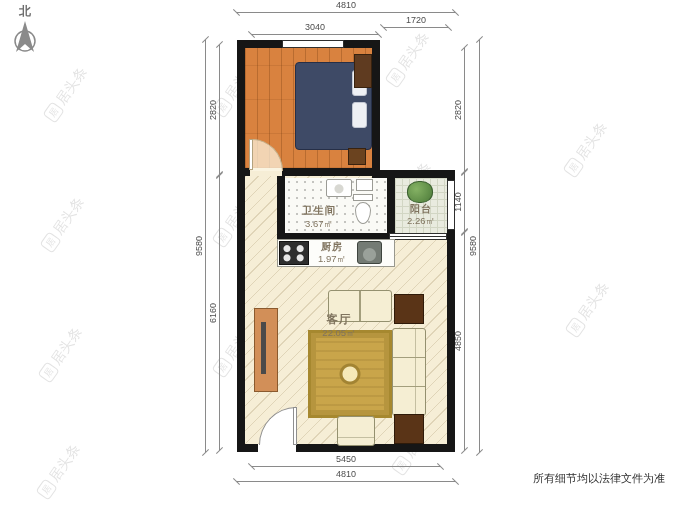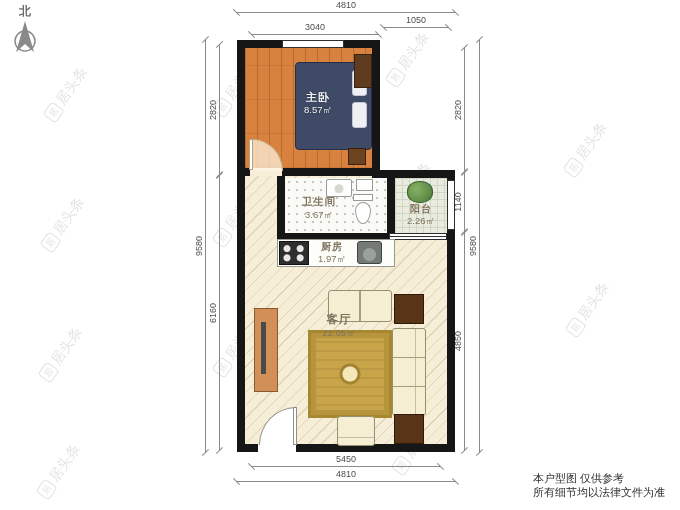--- a/index.html
+++ b/index.html
@@ -162,25 +162,21 @@
 
   <div class="furn" style="left:254px;top:308px;width:24px;height:84px;background:#d28f58;border:1px solid #8a5a2e"></div>
   <div class="furn" style="left:261px;top:322px;width:5px;height:52px;background:#4a4a4a"></div>
   <div class="furn" style="left:308px;top:330px;width:84px;height:88px;background:#c9a54a;border:3px solid #a6882f;box-shadow:inset 0 0 0 5px #b6953e;background-image:radial-gradient(circle at 50% 50%, rgba(248,236,190,.95) 0 7px, rgba(158,128,48,.9) 8px 10px, transparent 11px),repeating-linear-gradient(0deg, rgba(130,100,35,.18) 0 2px, transparent 2px 9px)"></div>
   <div class="furn" style="left:328px;top:290px;width:64px;height:32px;background:#f5eed3;border:1px solid #94906f;border-radius:3px;background-image:linear-gradient(90deg, transparent 0 49%, #a39e7c 49% 51%, transparent 51%),linear-gradient(0deg, transparent 0 72%, rgba(148,144,111,.5) 72% 74%, transparent 74%)"></div>
   <div class="furn" style="left:392px;top:328px;width:34px;height:88px;background:#f5eed3;border:1px solid #94906f;border-radius:3px;background-image:repeating-linear-gradient(0deg, transparent 0 28px, #a39e7c 28px 29px),linear-gradient(90deg, transparent 0 70%, rgba(148,144,111,.5) 70% 72%, transparent 72%)"></div>
   <div class="furn" style="left:337px;top:416px;width:38px;height:30px;background:#f5eed3;border:1px solid #94906f;border-radius:3px;background-image:linear-gradient(0deg, transparent 0 26%, rgba(148,144,111,.5) 26% 30%, transparent 30%)"></div>
   <div class="furn" style="left:394px;top:294px;width:30px;height:30px;background:#5a3417;border:1px solid #2e1a09"></div>
   <div class="furn" style="left:394px;top:414px;width:30px;height:30px;background:#5a3417;border:1px solid #2e1a09"></div>
 
-  <div class="room-label label-light" style="left:283px;top:90px;width:70px">
-    <span class="rname">主卧</span>
-    <span class="rarea">8.57㎡</span>
-  </div>
-  <div class="room-label" style="left:288px;top:195px;width:62px;font-size:10.5px">
+  <div class="room-label" style="left:288px;top:204px;width:62px;font-size:10.5px">
     <span class="rname">卫生间</span>
     <span class="rarea">3.67㎡</span>
   </div>
   <div class="room-label" style="left:394px;top:202px;width:54px;font-size:10px">
     <span class="rname">阳台</span>
     <span class="rarea">2.26㎡</span>
   </div>
   <div class="room-label" style="left:306px;top:240px;width:52px;font-size:10px">
     <span class="rname">厨房</span>
     <span class="rarea">1.97㎡</span>
@@ -190,21 +186,21 @@
     <span class="rarea">22.05㎡</span>
   </div>
 
   <div class="dim dim-h" style="left:237px;top:12px;width:218px">
       <span class="dlabel">4810</span>
     </div>
   <div class="dim dim-h" style="left:252px;top:34px;width:126px">
       <span class="dlabel">3040</span>
     </div>
   <div class="dim dim-h" style="left:384px;top:27px;width:64px">
-      <span class="dlabel">1050</span>
+      <span class="dlabel">1720</span>
     </div>
 
   <div class="dim dim-h" style="left:252px;top:466px;width:188px">
       <span class="dlabel">5450</span>
     </div>
   <div class="dim dim-h" style="left:237px;top:481px;width:218px">
       <span class="dlabel">4810</span>
     </div>
 
   <div class="dim dim-v" style="left:205px;top:40px;height:412px">
@@ -224,17 +220,16 @@
       <span class="dlabel">1140</span>
     </div>
   <div class="dim dim-v" style="left:464px;top:232px;height:218px">
       <span class="dlabel">4850</span>
     </div>
   <div class="dim dim-v" style="left:479px;top:40px;height:412px">
       <span class="dlabel">9580</span>
     </div>
 
   <div class="footer">
-    <div>本户型图 仅供参考</div>
     <div>所有细节均以法律文件为准</div>
   </div>
 
 </div>
 
 </body></html>

